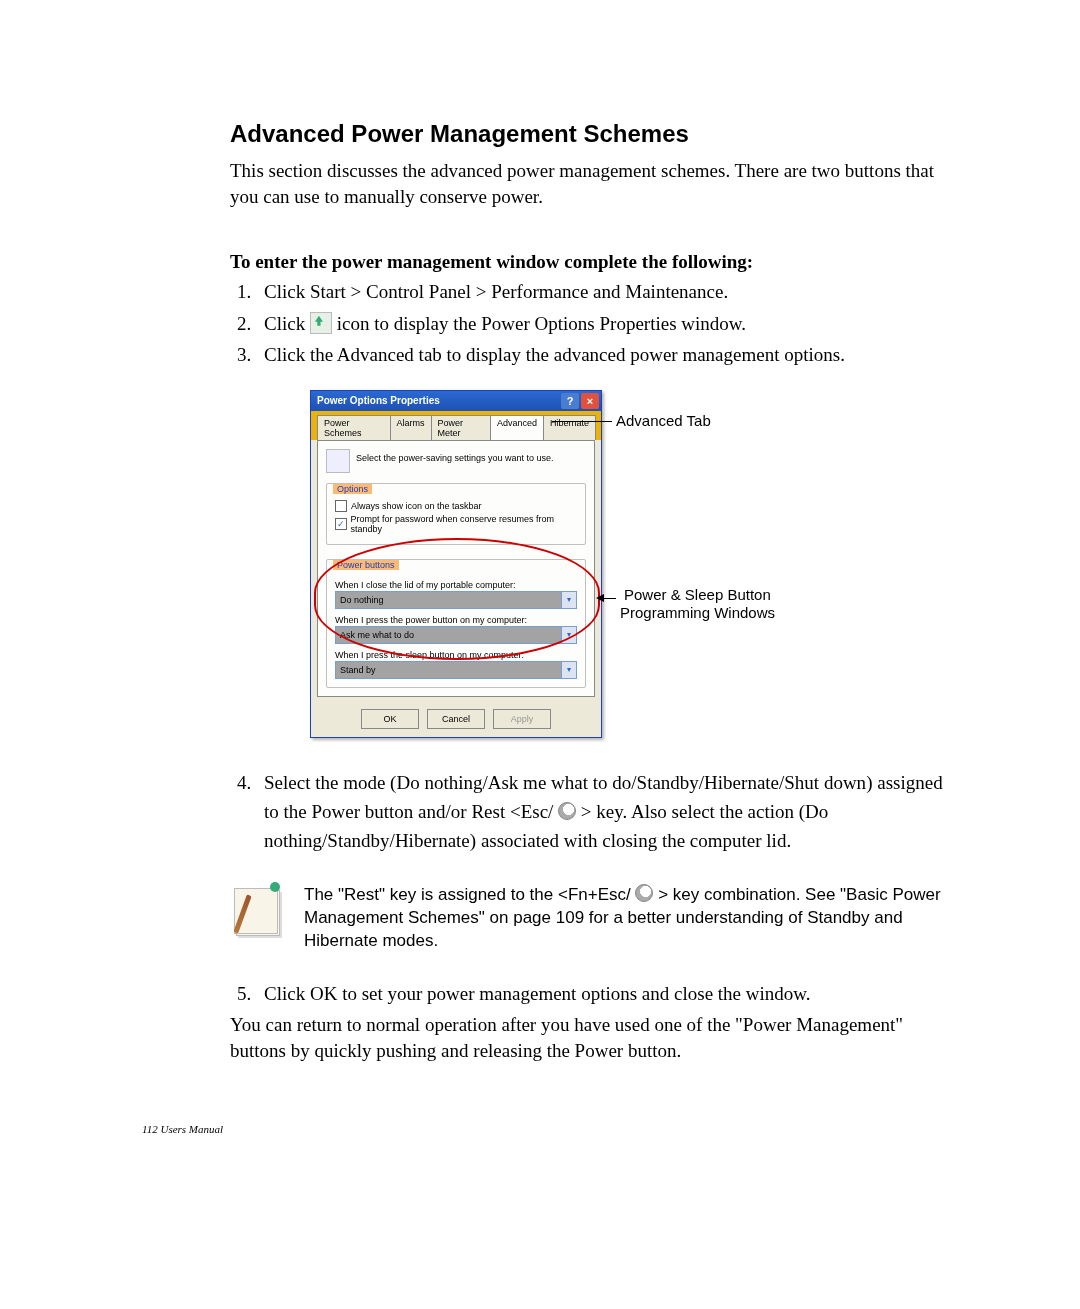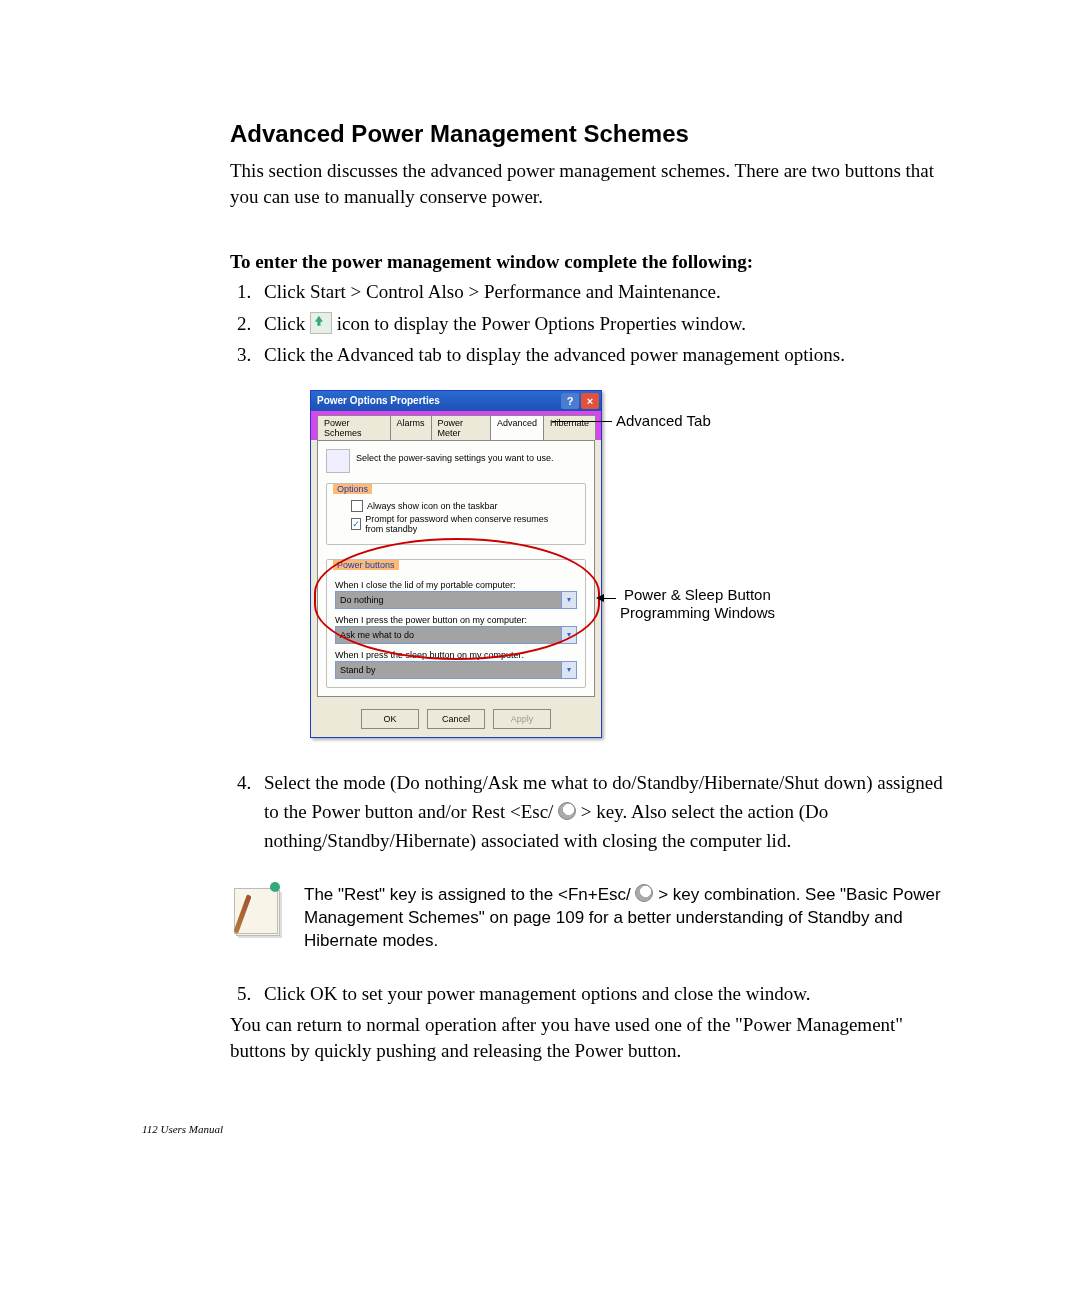--- a/index.html
+++ b/index.html
@@ -87,41 +87,41 @@
   .titlebar-spacer{flex:1;}
   .win-btn{
     width:18px;height:16px;margin-left:2px;
     display:flex;align-items:center;justify-content:center;
     border-radius:2px;font-family:Arial;font-weight:bold;font-size:11px;
     color:#fff;
   }
   .help-btn{background:#4a7cd0;}
   .close-btn{background:#e0523e;}
   .tabs{
-    display:flex;padding:4px 6px 0 6px;background:#d946ef;
+    display:flex;padding:4px 6px 0 6px;background:#eab308;
     font-size:9px;
   }
   .tab{
     padding:2px 6px;border:1px solid #888;border-bottom:none;
     background:#ece9d8;margin-right:-1px;
   }
   .tab.active{background:#fdfdfb;font-weight:normal;position:relative;z-index:2;}
   .tab-body{
     border:1px solid #888;margin:0 6px 6px 6px;background:#fdfdfb;
     padding:8px;
   }
   .row-icon{display:flex;gap:6px;margin-bottom:10px;text-align:center;}
   .pp-icon{width:22px;height:22px;border:1px solid #bbb;background:#eef;}
   .group{border:1px solid #c0c0c0;margin-top:6px;border-radius:2px;}
   .group-title{
     margin:-7px 0 0 6px;background:#fdba74;display:inline-block;
     padding:0 4px;color:#1a40c0;font-size:9px;
   }
   .opt-body{padding:4px 8px 8px 8px;}
-  .cb-row{display:flex;align-items:center;gap:4px;margin:2px 16px;}
+  .cb-row{display:flex;align-items:center;gap:4px;margin:2px 0;}
   .cb{width:10px;height:10px;border:1px solid #666;background:#fff;
      display:flex;align-items:center;justify-content:center;font-size:9px;color:#2a6ad0;}
   .lbl{font-size:9px;}
   .sel{
     display:flex;align-items:center;border:1px solid #7a9cd0;
     background:#a3a3a3;height:16px;margin-top:1px;
   }
   .sel span{flex:1;padding:0 4px;font-size:9px;}
   .sel .arrow{
     width:14px;height:100%;background:#dce4f4;border-left:1px solid #7a9cd0;
@@ -194,21 +194,21 @@
 
 <div class="page">
 
   <h2 class="heading">Advanced Power Management Schemes</h2>
   <div class="body-text">This section discusses the advanced power management schemes. There are two buttons that you can use to manually conserve power.</div>
 
   <div class="sub-heading">To enter the power management window complete the following:</div>
 
   <ol class="steps">
     <li>
-      <span>Click </span><span class="bold">Start</span><span> &gt; </span><span class="bold">Control Also</span><span> &gt; </span><span class="bold">Performance and Maintenance</span><span>.</span>
+      <span>Click </span><span class="bold">Start</span><span> &gt; </span><span class="bold">Control Panel</span><span> &gt; </span><span class="bold">Performance and Maintenance</span><span>.</span>
     </li>
     <li>
       <span>Click </span><span class="inline-icon"></span><span> icon to display the </span><span class="bold">Power Options Properties</span><span> window.</span>
     </li>
     <li>
       <span>Click the </span><span class="bold">Advanced</span><span> tab to display the advanced power management options.</span>
     </li>
   </ol>
 
   <div class="dialog-row">

